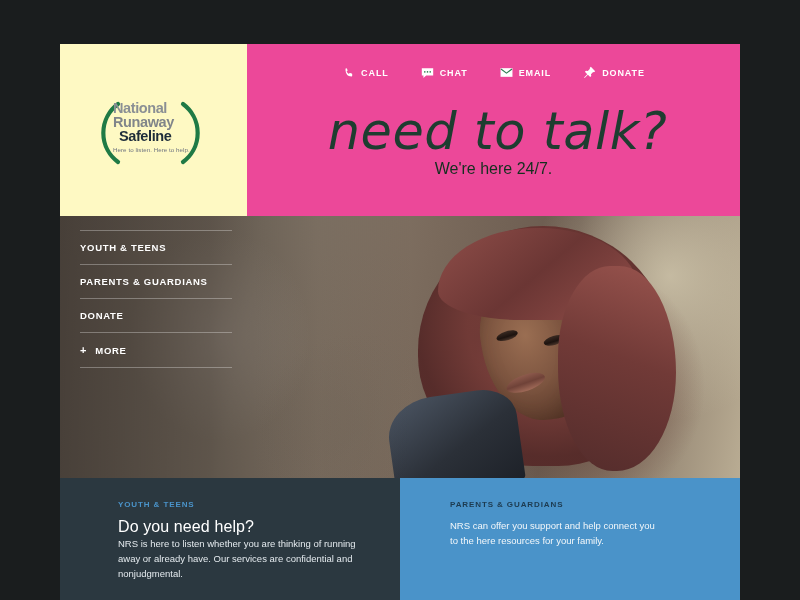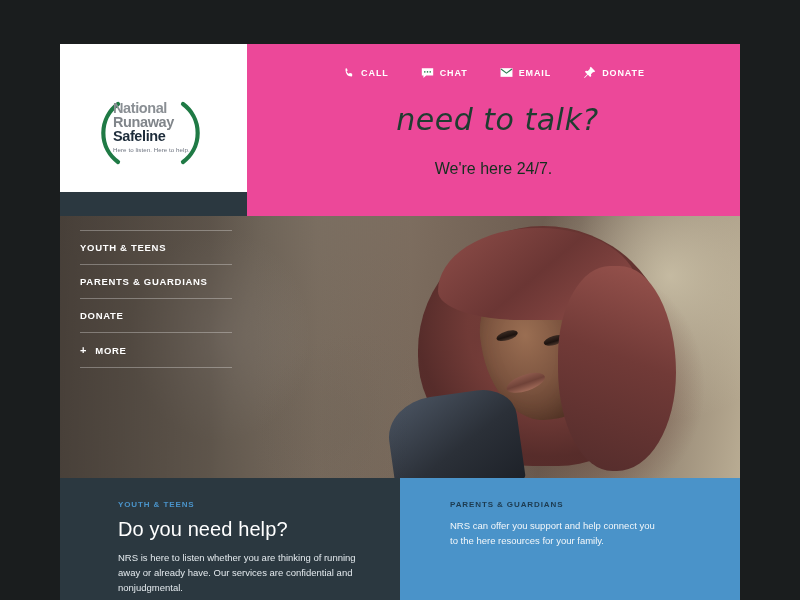--- a/index.html
+++ b/index.html
@@ -33,22 +33,22 @@
   
   .topband {
     position: absolute;
     left: 0; top: 0;
     width: 680px;
     height: 172px;
     display: flex;
   }
   .logo-panel {
     width: 187px;
-    height: 148px;
-    background: #ffffff;
+    height: 172px;
+    background: #fef9c3;
     flex: 0 0 187px;
     position: relative;
   }
   .logo-wrap {
     position: absolute;
     left: 28px;
     top: 50px;
     width: 125px;
     height: 78px;
   }
@@ -66,21 +66,21 @@
   }
   .logo-line {
     font-family: "Liberation Sans", sans-serif;
     font-weight: bold;
     letter-spacing: -0.4px;
     line-height: 14px;
     font-size: 14.5px;
   }
   .logo-l1 { color: #8a8f94; }
   .logo-l2 { color: #80858a; }
-  .logo-l3 { color: #1d2c3a; }
+  .logo-l3 { color: #1d2c3a; margin-left: 6px; }
   .logo-tag {
     font-size: 6.2px;
     color: #6f7580;
     letter-spacing: 0.05px;
     margin-top: 2.5px;
     white-space: nowrap;
   }
 
   .green-header {
     flex: 1 1 auto;
@@ -115,21 +115,21 @@
     height: 13px;
   }
   .utilnav-item svg { display: block; }
 
   .hero-headline {
     position: absolute;
     left: 0; right: 0;
     top: 58px;
     text-align: center;
     font-family: "DejaVu Sans", sans-serif;
-    font-size: 30px;
+    font-size: 51px;
     font-style: italic;
     font-weight: normal;
     color: #1e3d30;
     letter-spacing: 0.5px;
     margin-left: 8px;
   }
   .hero-sub {
     position: absolute;
     left: 0; right: 0;
     top: 116px;
@@ -284,24 +284,23 @@
   }
   .eyebrow {
     font-size: 8px;
     font-weight: bold;
     letter-spacing: 0.9px;
     margin-bottom: 9px;
   }
   .eyebrow-left  { color: #4a93c9; }
   .eyebrow-right { color: #1d3b50; }
   .card-title {
-    font-size: 20px;
+    font-size: 16px;
     color: #ffffff;
     font-weight: normal;
-    margin-bottom: 9px;
     letter-spacing: 0.1px;
   }
   .card-body {
     font-size: 9.5px;
     line-height: 15px;
     color: #e3e9ed;
     max-width: 250px;
   }
   .card-right .card-body { color: #f2f7fa; max-width: 215px; }
 </style>

